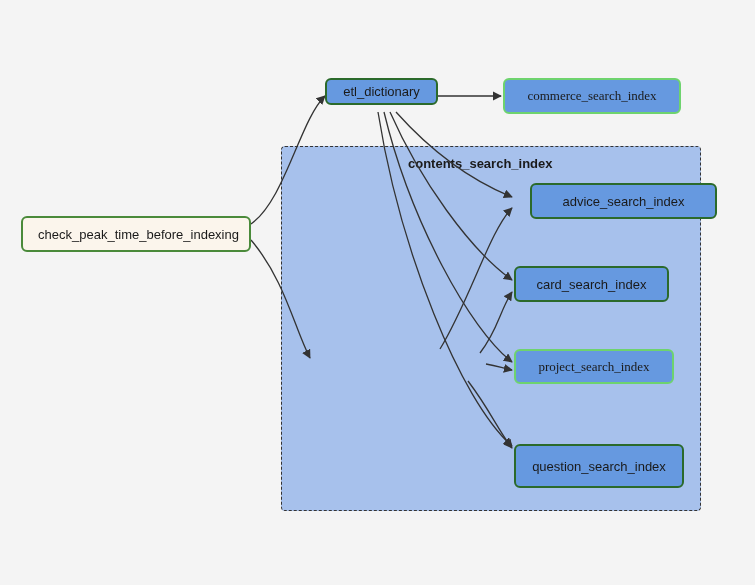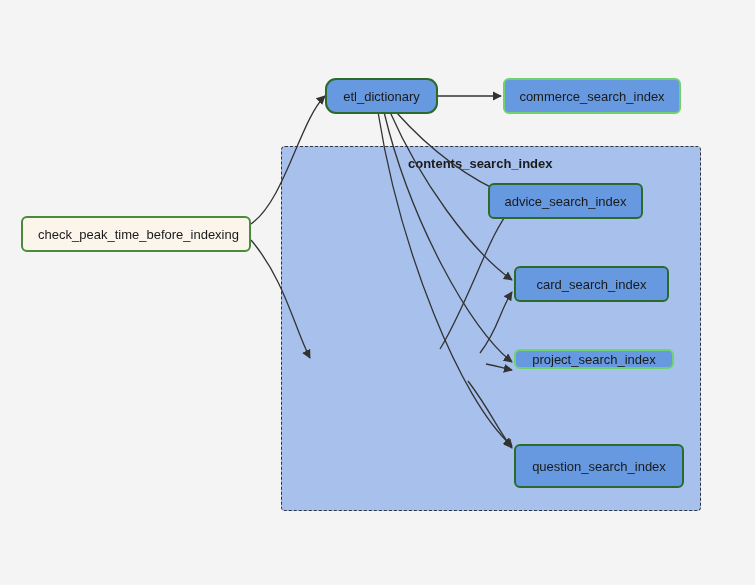--- a/index.html
+++ b/index.html
@@ -34,20 +34,21 @@
     border: 2px solid #4a8a3a;
     padding-left: 19px;
   }
   .node.blue-dark {
     background: #6699e0;
     border: 2px solid #2b6a2b;
   }
   .node.blue-light {
     background: #6699e0;
     border: 2px solid #6ed36e;
+    font-family: Liberation Serif, serif;
   }
   .group {
     position: absolute;
     background: #a7c1ec;
     border: 1.5px dashed #333;
     border-radius: 4px;
     box-sizing: border-box;
   }
   .group-title {
     position: absolute;
@@ -99,26 +100,26 @@
       <path d="M 480 353 C 498 330, 500 310, 512 292"></path>
 
       <path d="M 486 364 C 498 366, 502 368, 512 370"></path>
 
       <path d="M 468 381 C 490 410, 498 430, 512 448"></path>
     </g>
   </svg>
 
   <div class="node cream" style="left:21px; top:216px; width:230px; height:36px;">check_peak_time_before_indexing</div>
 
-  <div class="node blue-dark" style="left:325px; top:78px; width:113px; height:36px;border-radius:11px;">etl_dictionary</div>
+  <div class="node blue-dark" style="left:325px; top:78px; width:113px; height:27px;">etl_dictionary</div>
 
   <div class="node blue-light" style="left:503px; top:78px; width:178px; height:36px;">commerce_search_index</div>
 
 
-  <div class="node blue-dark" style="left:488px; top:183px; width:155px; height:36px;text-align:center;">advice_search_index</div>
+  <div class="node blue-dark" style="left:530px; top:183px; width:187px; height:36px;text-align:center;">advice_search_index</div>
 
   <div class="node blue-dark" style="left:514px; top:266px; width:155px; height:36px;text-align:center;">card_search_index</div>
 
-  <div class="node blue-light" style="left:514px; top:349px; width:160px; height:20px;text-align:right;">project_search_index</div>
+  <div class="node blue-light" style="left:514px; top:349px; width:160px; height:35px;text-align:right;">project_search_index</div>
 
   <div class="node blue-dark" style="left:514px; top:432px; width:170px; height:44px;margin-top:12px;">question_search_index</div>
 
 </div>
 
 </body></html>

